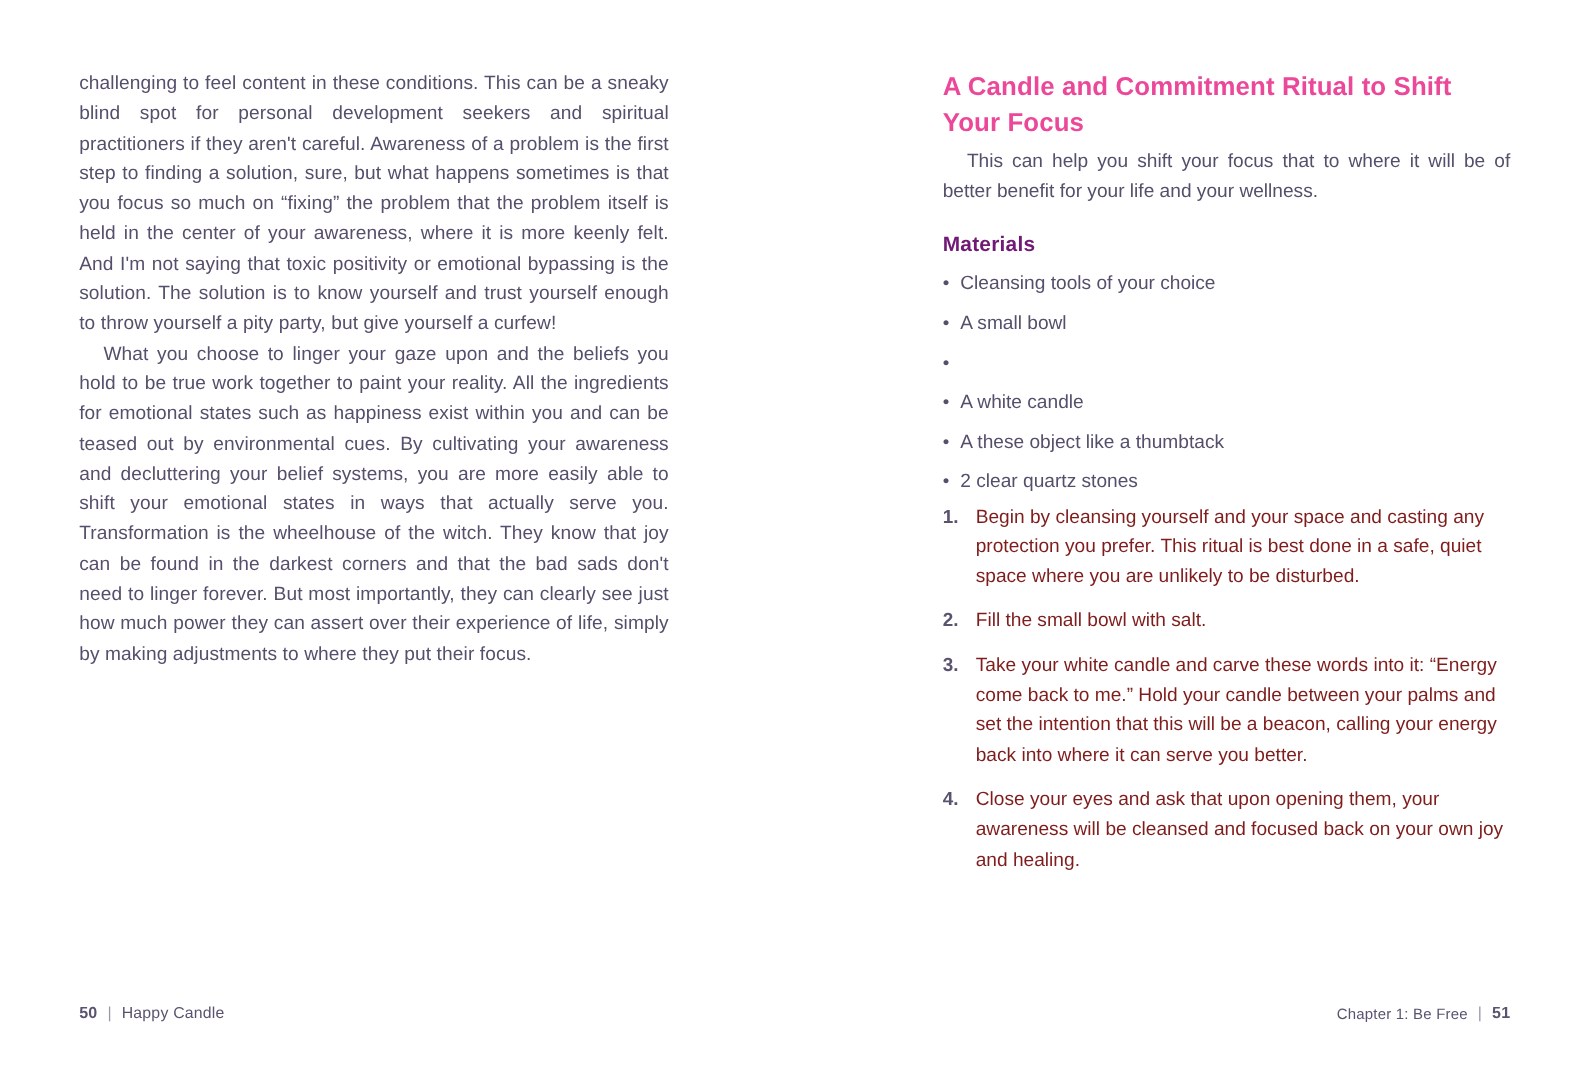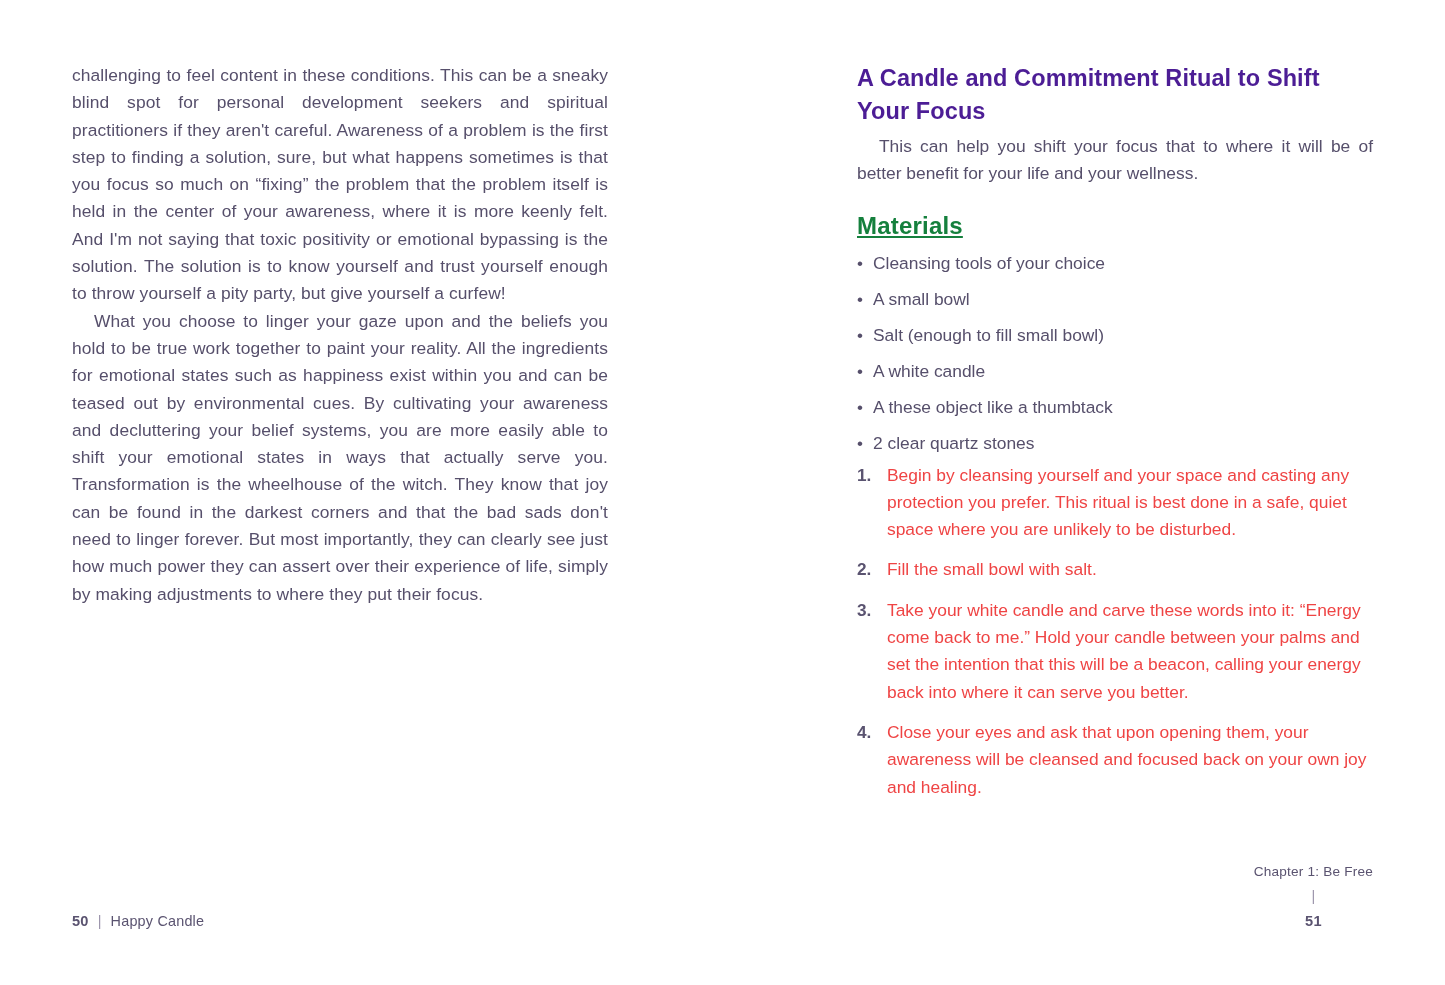--- a/index.html
+++ b/index.html
@@ -48,38 +48,37 @@
     text-indent: 22px;
   }
   .para + .para { margin-top: 0; }
 
   
   h1.section-title {
     margin: 0 0 0 0;
     font-size: 23.5px;
     line-height: 33px;
     font-weight: bold;
-    color: #4c1d95;
+    color: #ec4899;
     letter-spacing: 0.1px;
   }
   .lead {
     margin: 5px 0 0 0;
     font-size: 17.4px;
     line-height: 27.3px;
     color: #564f6b;
     text-align: justify;
     text-indent: 22px;
   }
   h2.sub-head {
     margin: 24px 0 6px 0;
-    font-size: 24px;
-    font-weight: bold;
-    color: #15803d;
+    font-size: 19px;
+    font-weight: bold;
+    color: #701a75;
     letter-spacing: 0.2px;
-    text-decoration: underline;
   }
 
   
   ul.materials {
     list-style: none;
     margin: 0;
     padding: 0;
   }
   ul.materials li {
     font-size: 17.4px;
@@ -112,38 +111,38 @@
     flex: 0 0 30px;
     width: 30px;
     font-weight: bold;
     font-size: 17.2px;
     line-height: 27.3px;
     color: #5a5370;
   }
   ol.instructions > li .txt {
     font-size: 17.4px;
     line-height: 27.3px;
-    color: #ef4444;
+    color: #7f1d1d;
     flex: 1 1 auto;
   }
 
   
   .footer {
     position: absolute;
     bottom: 56px;
     font-size: 14.4px;
     color: #5a5370;
     letter-spacing: 0.2px;
     display: flex;
     align-items: center;
     gap: 9px;
     white-space: nowrap;
   }
   .footer-left { left: 72px; }
-  .footer-right { right: 72px; flex-direction: column; }
+  .footer-right { right: 72px; }
   .footer .pg {
     font-weight: bold;
     font-size: 14.6px;
   }
   .footer .sep {
     color: #9b94ab;
     font-weight: normal;
   }
   .footer .bk {
     font-size: 14.4px;
@@ -181,21 +180,20 @@
       <li>
         <span class="bullet">•</span>
         <span>Cleansing tools of your choice</span>
       </li>
       <li>
         <span class="bullet">•</span>
         <span>A small bowl</span>
       </li>
       <li>
         <span class="bullet">•</span>
-        <span>Salt (enough to fill small bowl)</span>
       </li>
       <li>
         <span class="bullet">•</span>
         <span>A white candle</span>
       </li>
       <li>
         <span class="bullet">•</span>
         <span>A these object like a thumbtack</span>
       </li>
       <li>

